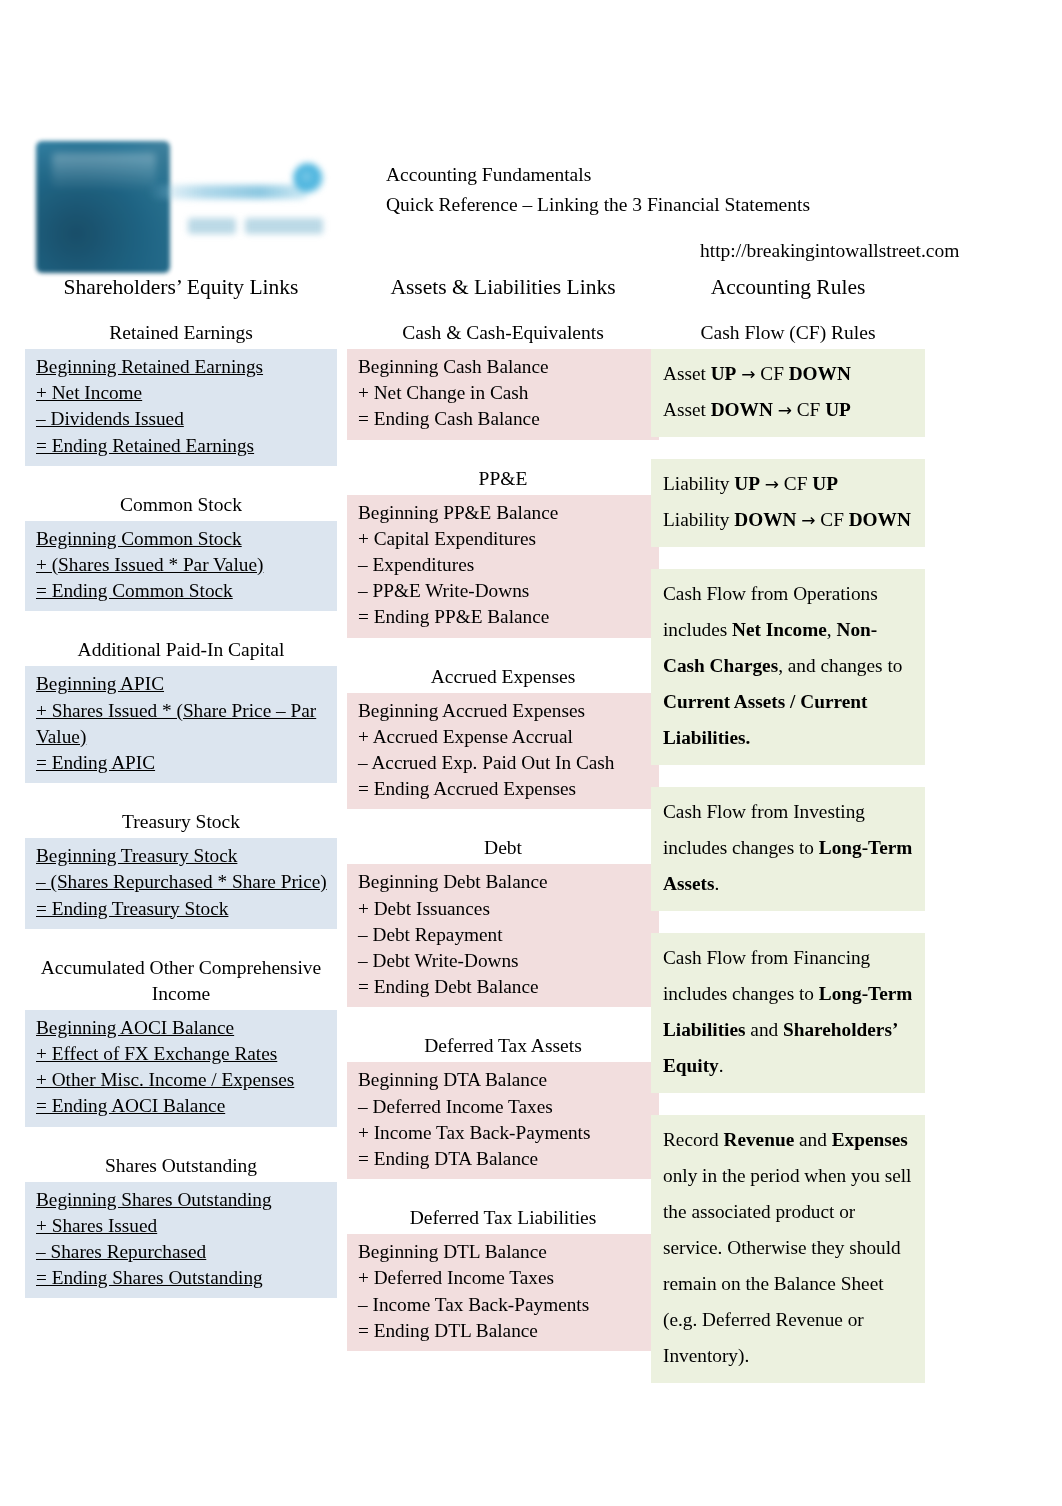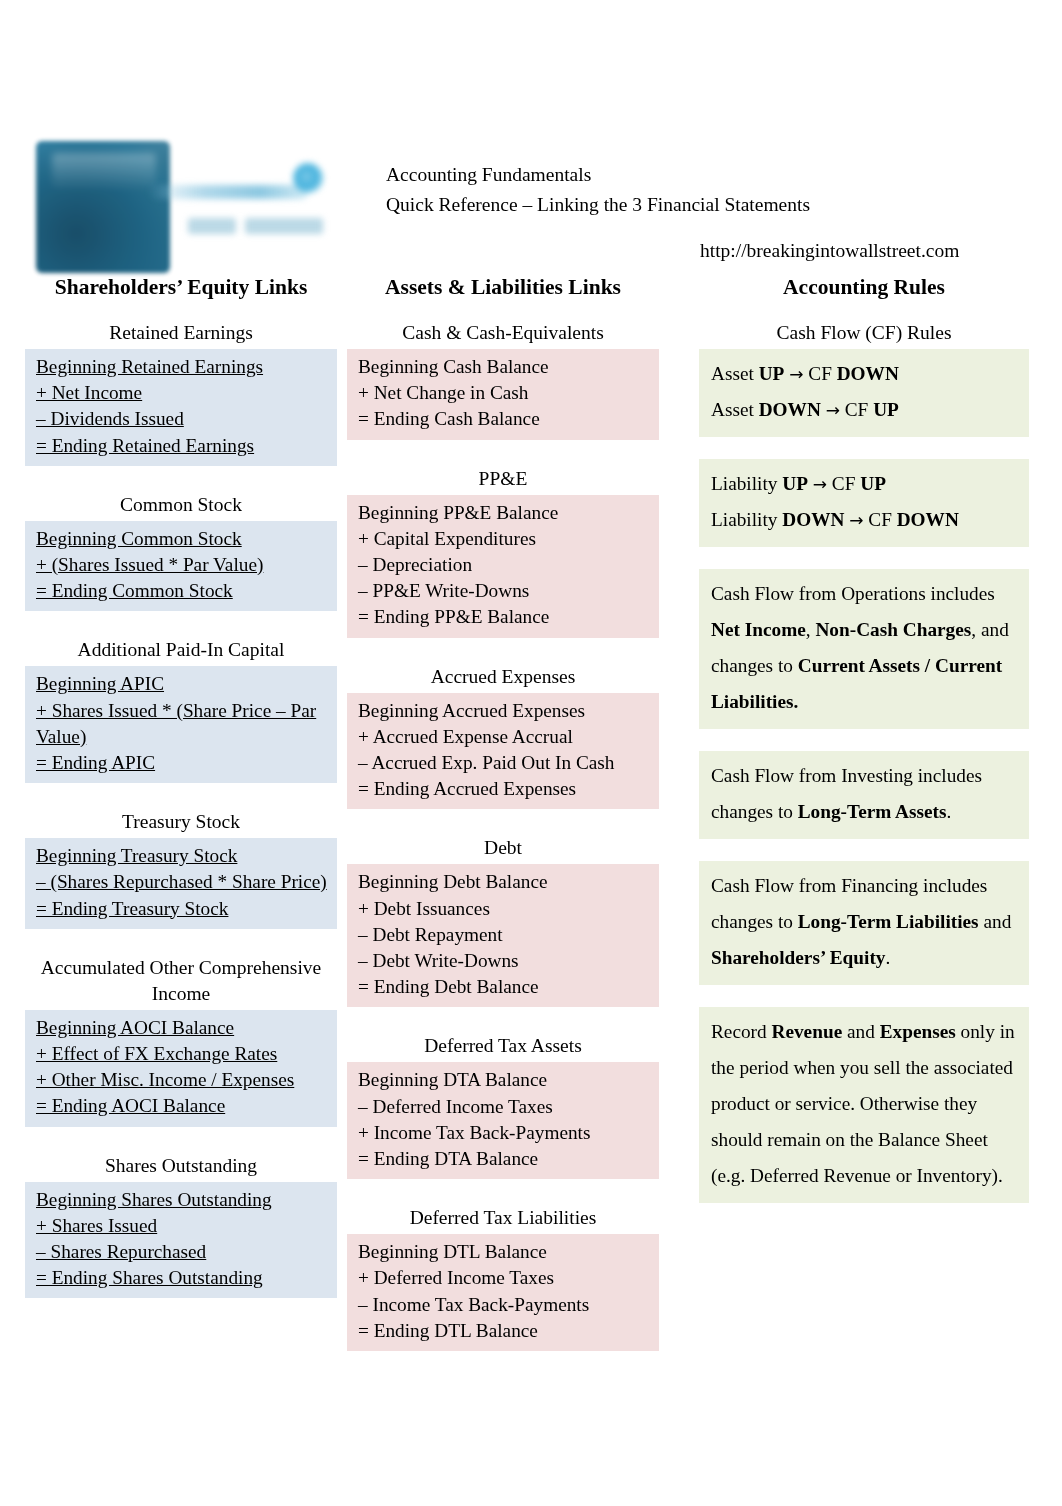--- a/index.html
+++ b/index.html
@@ -122,25 +122,25 @@
     left: 0;
     top: 268px;
     width: 1062px;
   }
   .col {
     position: absolute;
     top: 0;
   }
   .col-1 { left: 25px;  width: 312px; }
   .col-2 { left: 347px; width: 312px; }
-  .col-3 { left: 699px; width: 330px; }
+  .col-3 { left: 651px; width: 274px; }
 
   .col-title {
     text-align: center;
-    font-weight: bold;
+    font-weight: normal;
     font-size: 21.5px;
     line-height: 26px;
     margin: 0 0 0 0;
     padding-top: 6px;
     height: 48px;
     box-sizing: border-box;
   }
 
   .sec-title {
     text-align: center;
@@ -259,21 +259,21 @@
         <div class="block pink">
           <div class="ln">Beginning Cash Balance</div>
           <div class="ln">+ Net Change in Cash</div>
           <div class="ln">= Ending Cash Balance</div>
         </div>
         <div class="gap-md"></div>
         <div class="sec-title">PP&amp;E</div>
         <div class="block pink">
           <div class="ln">Beginning PP&amp;E Balance</div>
           <div class="ln">+ Capital Expenditures</div>
-          <div class="ln">– Depreciation</div>
+          <div class="ln">– Expenditures</div>
           <div class="ln">– PP&amp;E Write-Downs</div>
           <div class="ln">= Ending PP&amp;E Balance</div>
         </div>
         <div class="gap-md"></div>
         <div class="sec-title">Accrued Expenses</div>
         <div class="block pink">
           <div class="ln">Beginning Accrued Expenses</div>
           <div class="ln">+ Accrued Expense Accrual</div>
           <div class="ln">– Accrued Exp. Paid Out In Cash</div>
           <div class="ln">= Ending Accrued Expenses</div>

